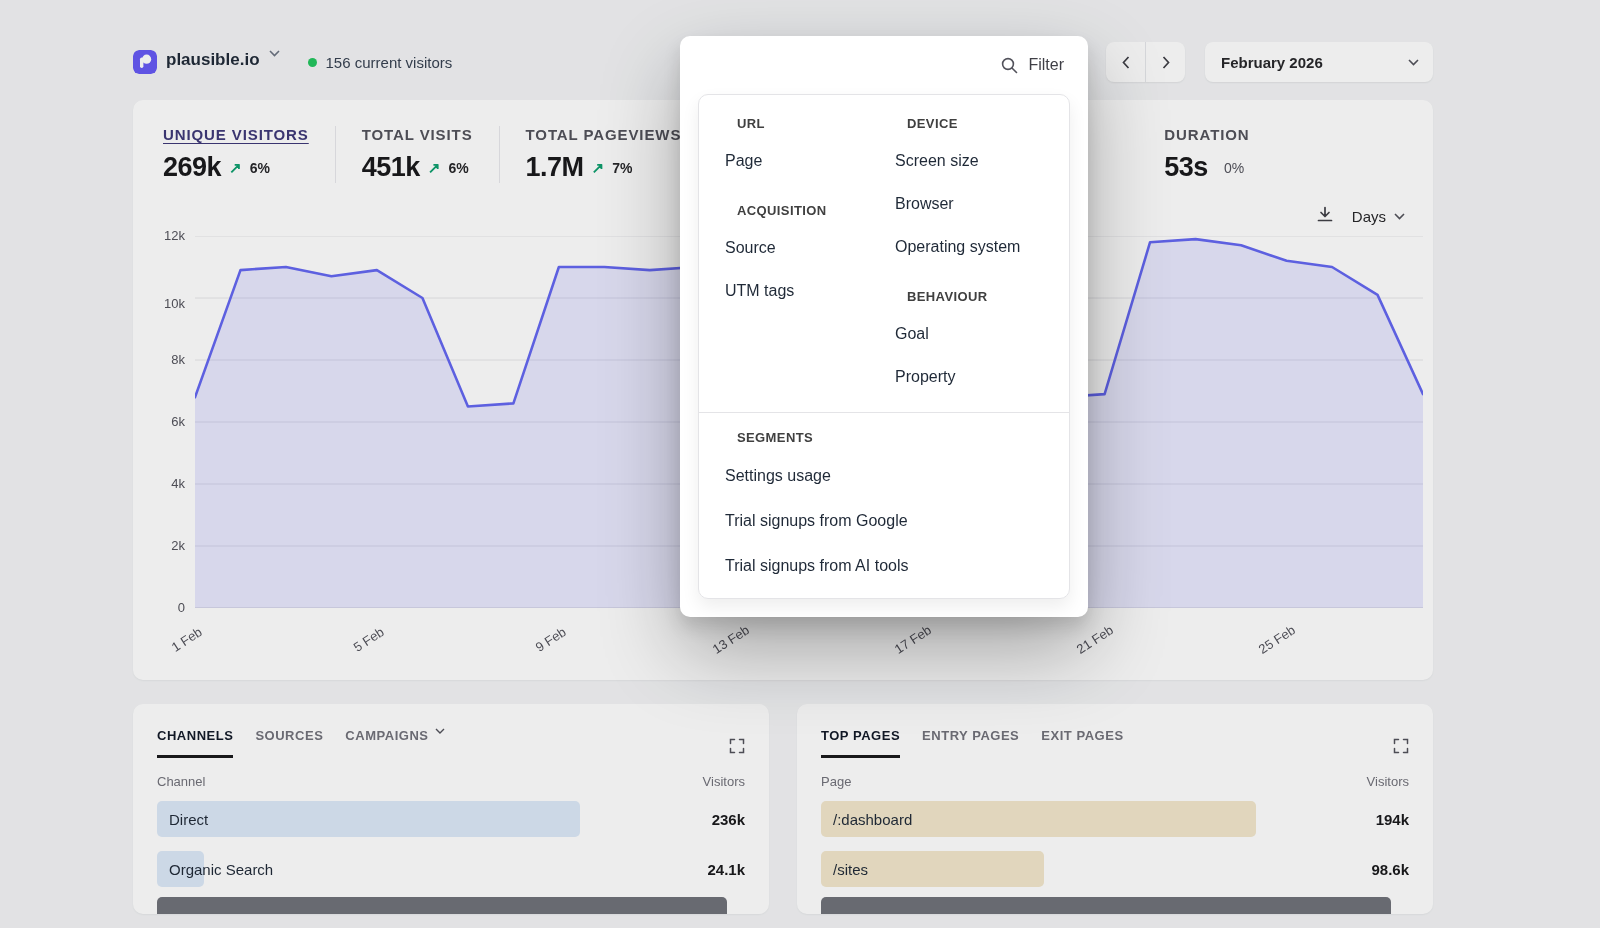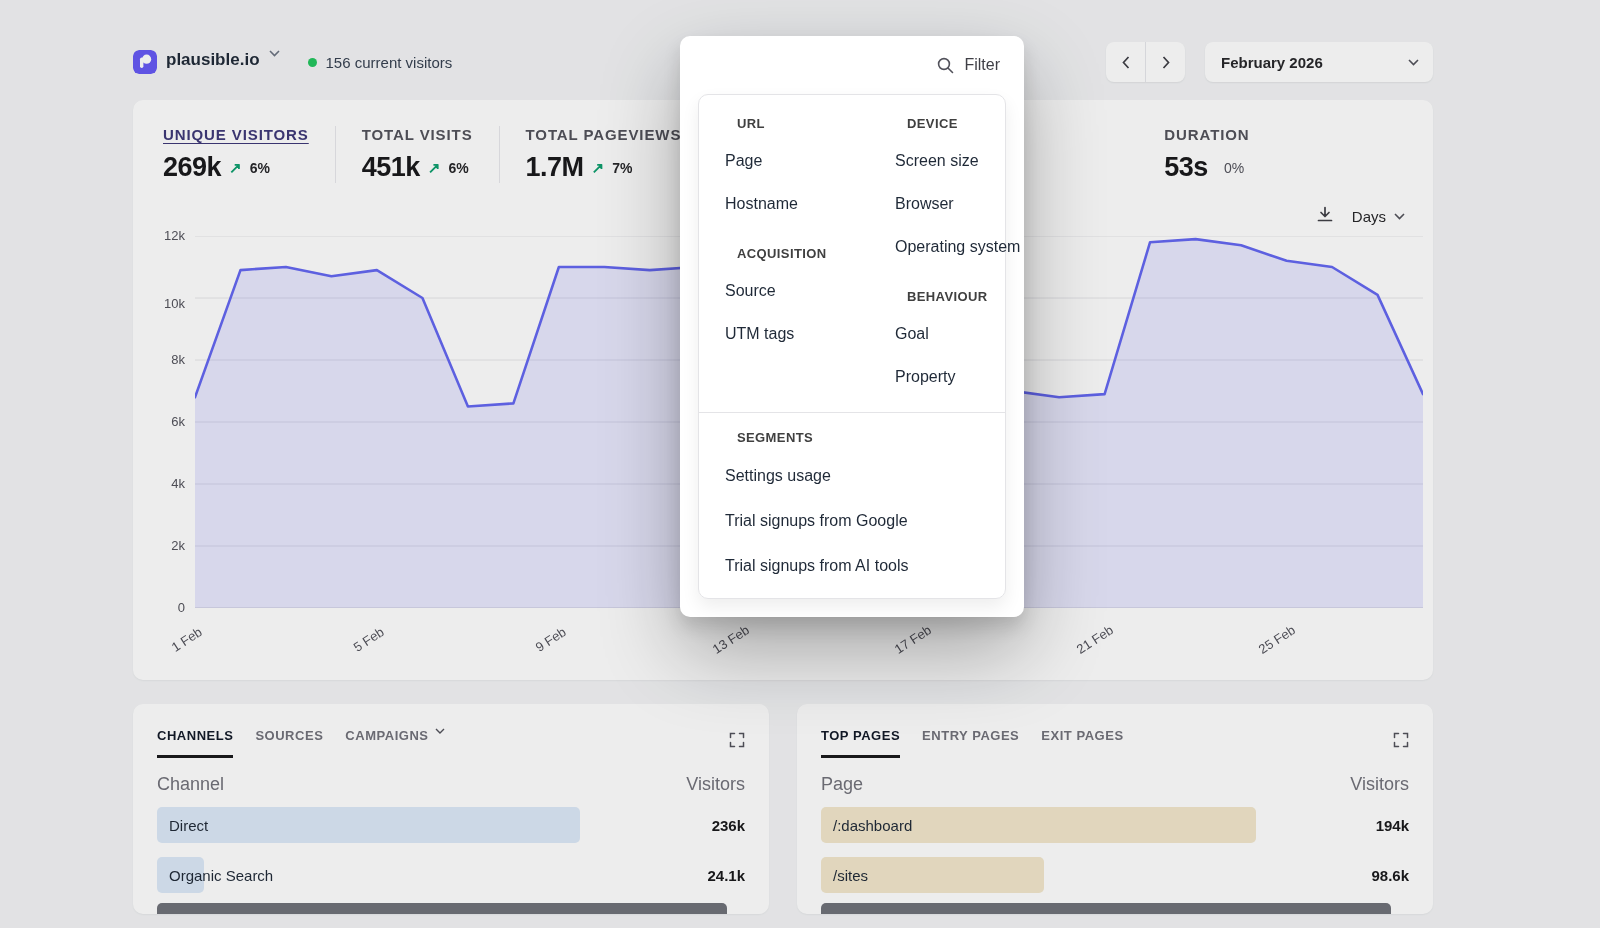--- a/index.html
+++ b/index.html
@@ -50,36 +50,36 @@
   .plot svg { position:absolute; inset:0; width:100%; height:100%; display:block; }
   .gridline { stroke:#e6e6ea; stroke-width:1; }
   .gridline.baseline { stroke:#d4d4d9; }
   #line-shape { fill:none; stroke-width:2.6; stroke-linejoin:round; stroke-linecap:round; }
   .x-labels { position:absolute; top:378px; left:0; right:0; height:52px; }
   .xtick { position:absolute; top:18px; font-size:13px; color:#52525b; transform:translateX(-75%) rotate(-33deg); white-space:nowrap; }
 
   
   .bottom-grid { display:grid; grid-template-columns:1fr 1fr; gap:28px; margin-top:24px; }
   .card { background:#fff; border-radius:10px; height:210px; padding:24px 24px 0; overflow:hidden; box-shadow:0 1px 2px rgba(0,0,0,.05); }
-  .tabs-row { display:flex; align-items:center; gap:22px; height:30px; }
+  .tabs-row { display:flex; align-items:flex-end; gap:22px; height:30px; }
   .tab { font-size:13px; font-weight:600; letter-spacing:.04em; color:#71717a; cursor:pointer; height:30px; display:flex; align-items:flex-start; gap:6px; }
   .tab.active { color:#111827; border-bottom:3px solid #18181b; }
   .expand-btn { margin-top:-2px; }
-  .thead { display:flex; justify-content:space-between; font-size:18px; color:#71717a; margin:16px 0 8px; }
+  .thead { display:flex; justify-content:space-between; font-size:13px; color:#71717a; margin:16px 0 8px; }
   .trow { position:relative; height:44px; margin-bottom:6px; }
   .bar { position:absolute; left:0; top:4px; bottom:4px; border-radius:5px; }
   .channels .bar { background:#dce9f8; }
   .pages .bar { background:#f2e7cb; }
   .tlabel { position:absolute; left:12px; top:50%; transform:translateY(-50%); font-size:15px; color:#1f2937; }
   .tval { position:absolute; right:0; top:50%; transform:translateY(-50%); font-size:15px; font-weight:600; color:#18181b; }
   .sliver { height:36px; margin-top:4px; width:97%; border-radius:5px; background:#4b4e57; opacity:.8; }
 
   
   .backdrop { position:fixed; inset:0; background:rgba(24,24,27,0.08); z-index:40; }
-  .modal { position:fixed; left:680px; top:36px; width:344px; z-index:60; background:#fff; border-radius:10px; box-shadow:0 10px 18px rgba(0,0,0,.12), 0 34px 80px rgba(0,0,0,.30); padding-bottom:18px; }
+  .modal { position:fixed; left:680px; top:36px; width:408px; z-index:60; background:#fff; border-radius:10px; box-shadow:0 10px 18px rgba(0,0,0,.12), 0 34px 80px rgba(0,0,0,.30); padding-bottom:18px; }
   .modal-search { height:58px; display:flex; align-items:center; justify-content:flex-end; gap:10px; padding:0 24px; color:#3f3f46; font-size:16px; cursor:text; }
   .modal-panel { margin:0 18px; border:1px solid #e4e4e7; border-radius:10px; box-shadow:0 8px 18px rgba(0,0,0,.07); padding:12px 26px 10px; }
   .fcols { display:grid; grid-template-columns:170px 1fr; }
   .ftitle { font-size:13px; font-weight:700; letter-spacing:.03em; color:#404040; height:32px; display:flex; align-items:center; margin-top:12px;margin-left:12px; }
   .fcol > .ftitle:first-child { margin-top:0; }
   .fitem { height:43px; display:flex; align-items:center; font-size:16px; color:#1f2937; cursor:pointer; width:100%; white-space:nowrap; text-align:left; }
   .fdivider { border-top:1px solid #e4e4e7; margin:14px -26px 0; }
   .segments .ftitle { margin-top:8px; }
   .segments .fitem { height:45px; }
 </style>
@@ -289,21 +289,20 @@
       <circle cx="7" cy="7" r="5.4" fill="none" stroke="#52525b" stroke-width="1.6"></circle>
       <line x1="11.2" y1="11.2" x2="15.5" y2="15.5" stroke="#52525b" stroke-width="1.6" stroke-linecap="round"></line>
     </svg>
     <span>Filter</span>
   </div>
   <div class="modal-panel">
     <div class="fcols">
       <div class="fcol">
         <div class="ftitle">URL</div>
         <button class="fitem">Page</button>
-        <button class="fitem">Hostname</button>
         <div class="ftitle">ACQUISITION</div>
         <button class="fitem">Source</button>
         <button class="fitem">UTM tags</button>
       </div>
       <div class="fcol">
         <div class="ftitle">DEVICE</div>
         <button class="fitem">Screen size</button>
         <button class="fitem">Browser</button>
         <button class="fitem">Operating system</button>
         <div class="ftitle">BEHAVIOUR</div>

